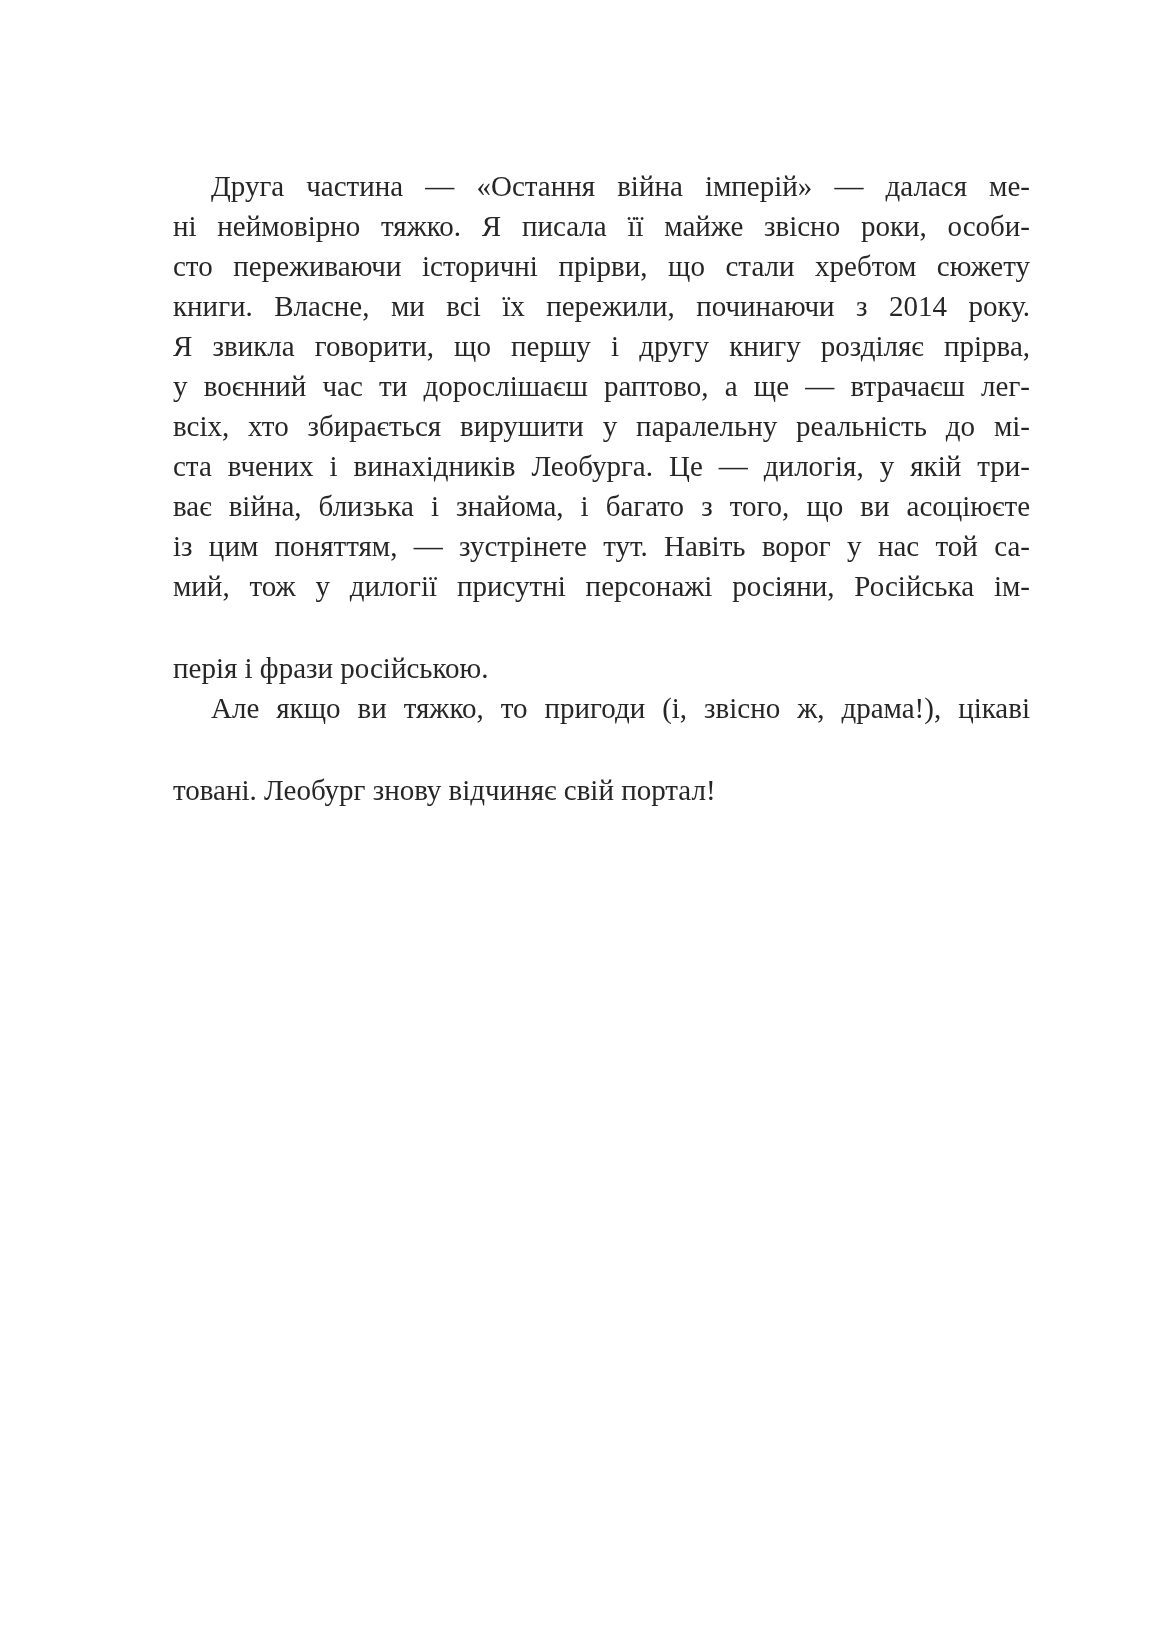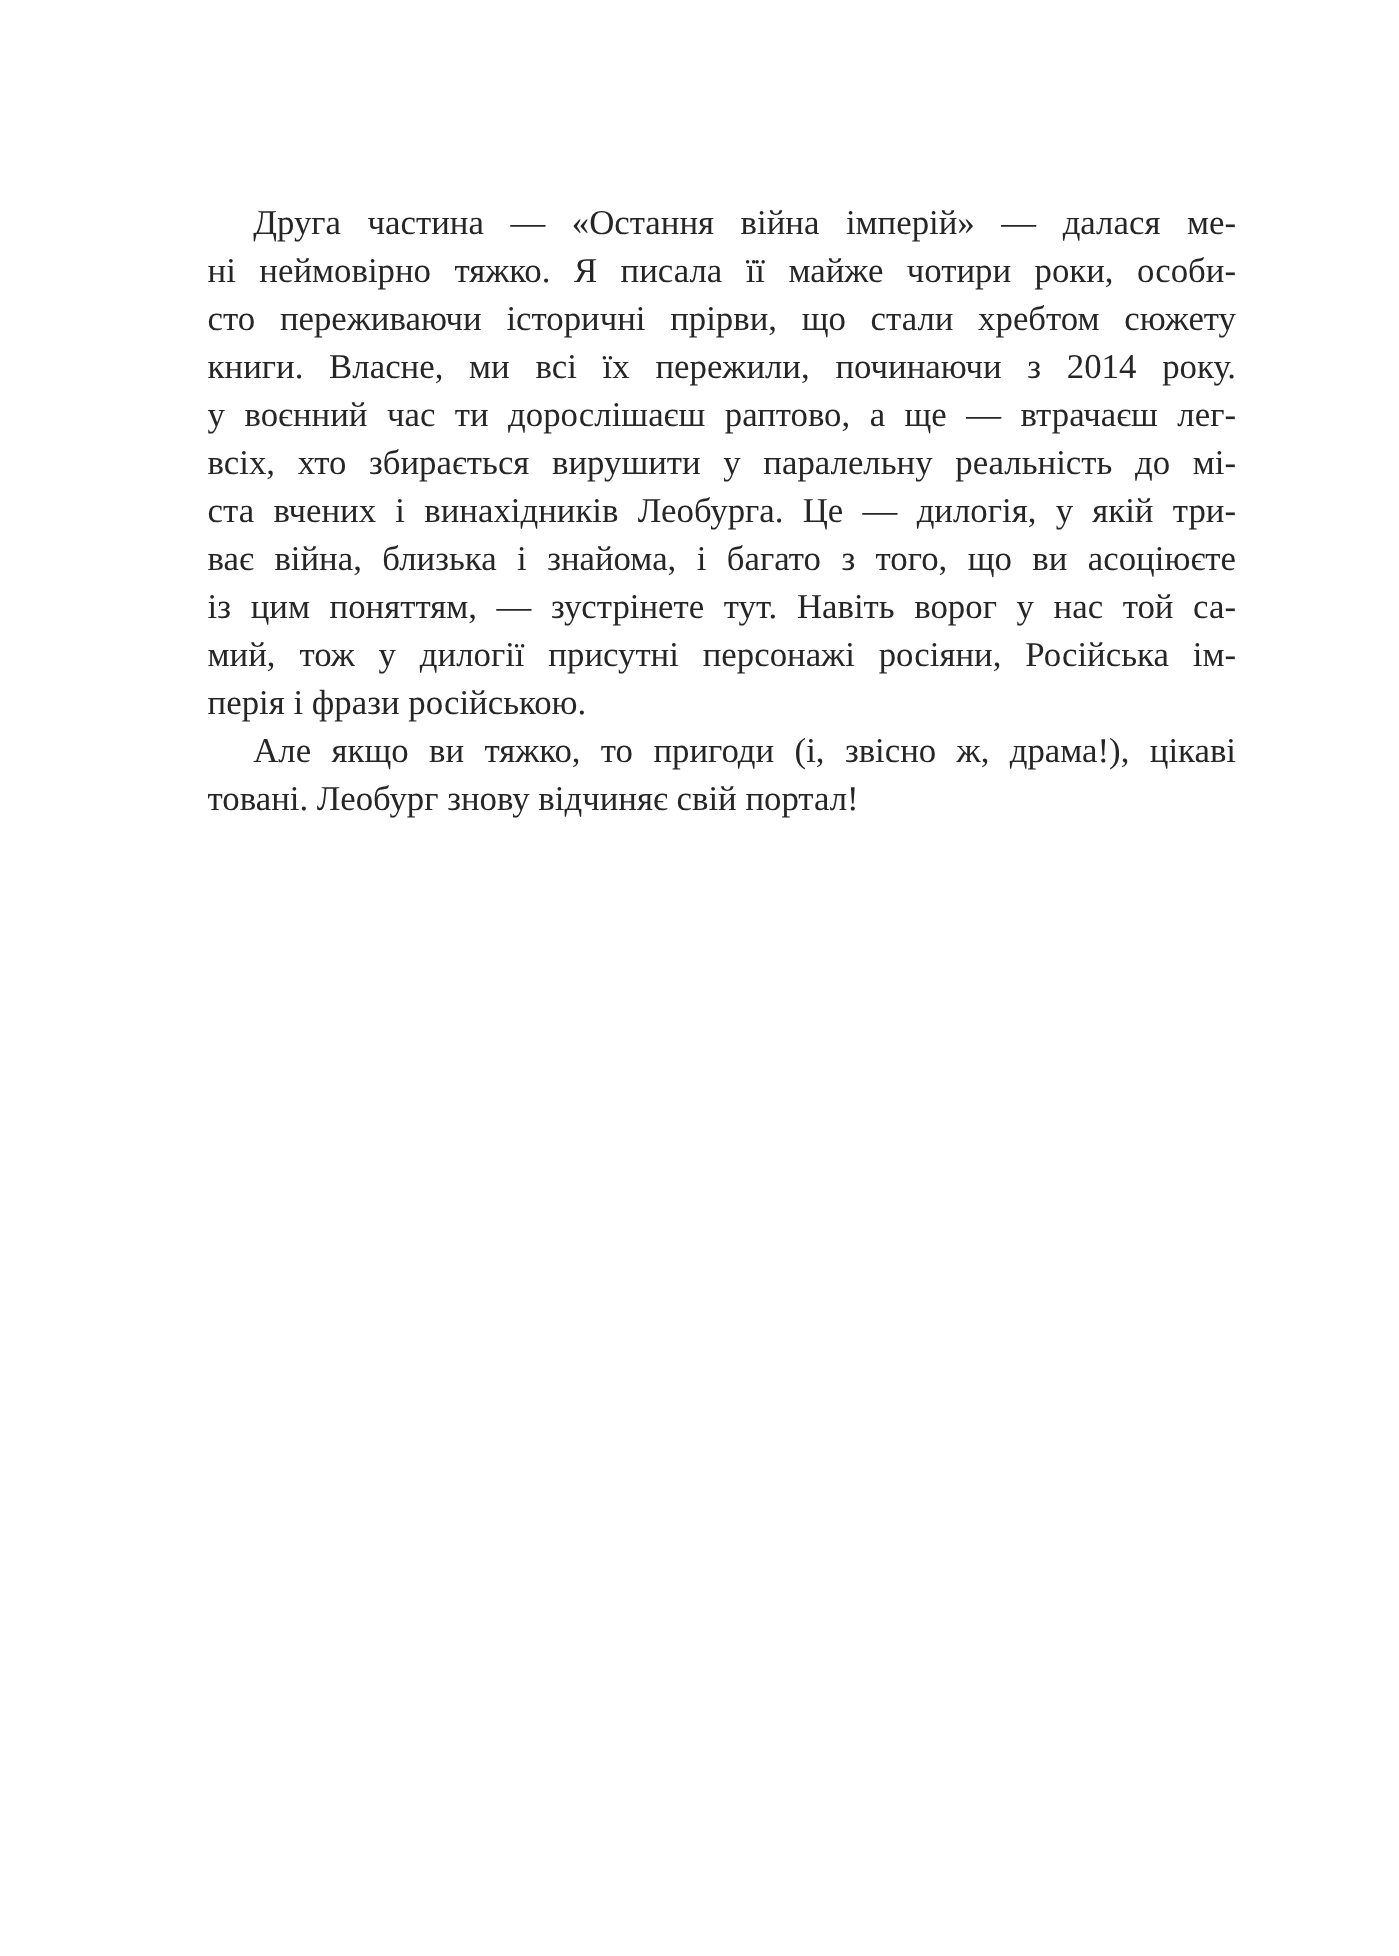--- a/index.html
+++ b/index.html
@@ -41,32 +41,34 @@
     text-align-last: justify;
     white-space: normal;
     height: 40px;
     overflow: visible;
   }
   .line.first-line {
     text-indent: 38px;
   }
   .line.last-line {
     text-align-last: left;
+    margin-top: 42px;
   }
 </style>
 </head>
 <body style="background: rgb(255, 255, 255);">
 
 <div class="page">
   <div class="text-block" style="color: rgb(38, 38, 38);">
       <div class="paragraph">
         <div class="line first-line">Друга частина — «Остання війна імперій» — далася ме-</div>
-        <div class="line">ні неймовірно тяжко. Я писала її майже чотири роки, особи-</div>
+        <div class="line">ні неймовірно тяжко. Я писала її майже звісно роки, особи-</div>
         <div class="line">сто переживаючи історичні прірви, що стали хребтом сюжету</div>
         <div class="line">книги. Власне, ми всі їх пережили, починаючи з 2014 року.</div>
+        <div class="line">Я звикла говорити, що першу і другу книгу розділяє прірва,</div>
         <div class="line">у воєнний час ти дорослішаєш раптово, а ще — втрачаєш лег-</div>
         <div class="line">всіх, хто збирається вирушити у паралельну реальність до мі-</div>
         <div class="line">ста вчених і винахідників Леобурга. Це — дилогія, у якій три-</div>
         <div class="line">ває війна, близька і знайома, і багато з того, що ви асоціюєте</div>
         <div class="line">із цим поняттям, — зустрінете тут. Навіть ворог у нас той са-</div>
         <div class="line">мий, тож у дилогії присутні персонажі росіяни, Російська ім-</div>
         <div class="line last-line">перія і фрази російською.</div>
       </div>
       <div class="paragraph">
         <div class="line first-line">Але якщо ви тяжко, то пригоди (і, звісно ж, драма!), цікаві</div>

